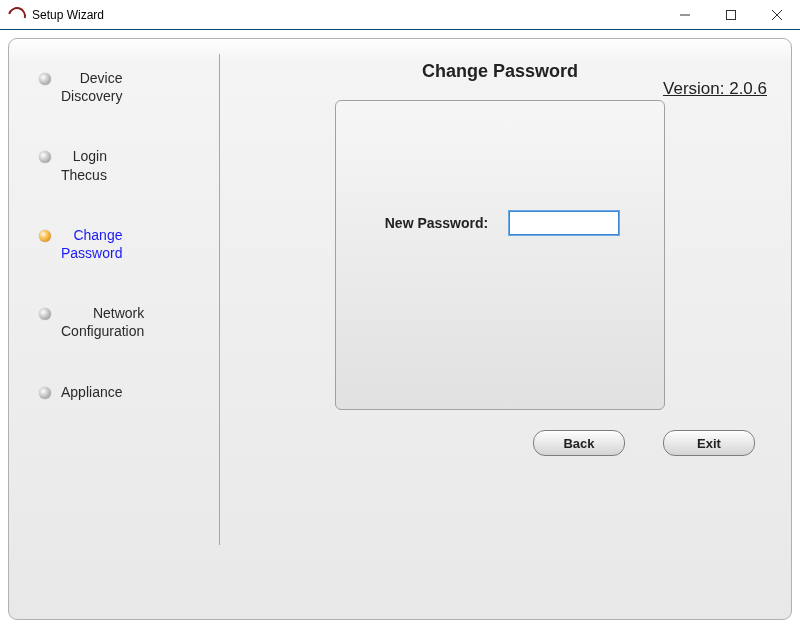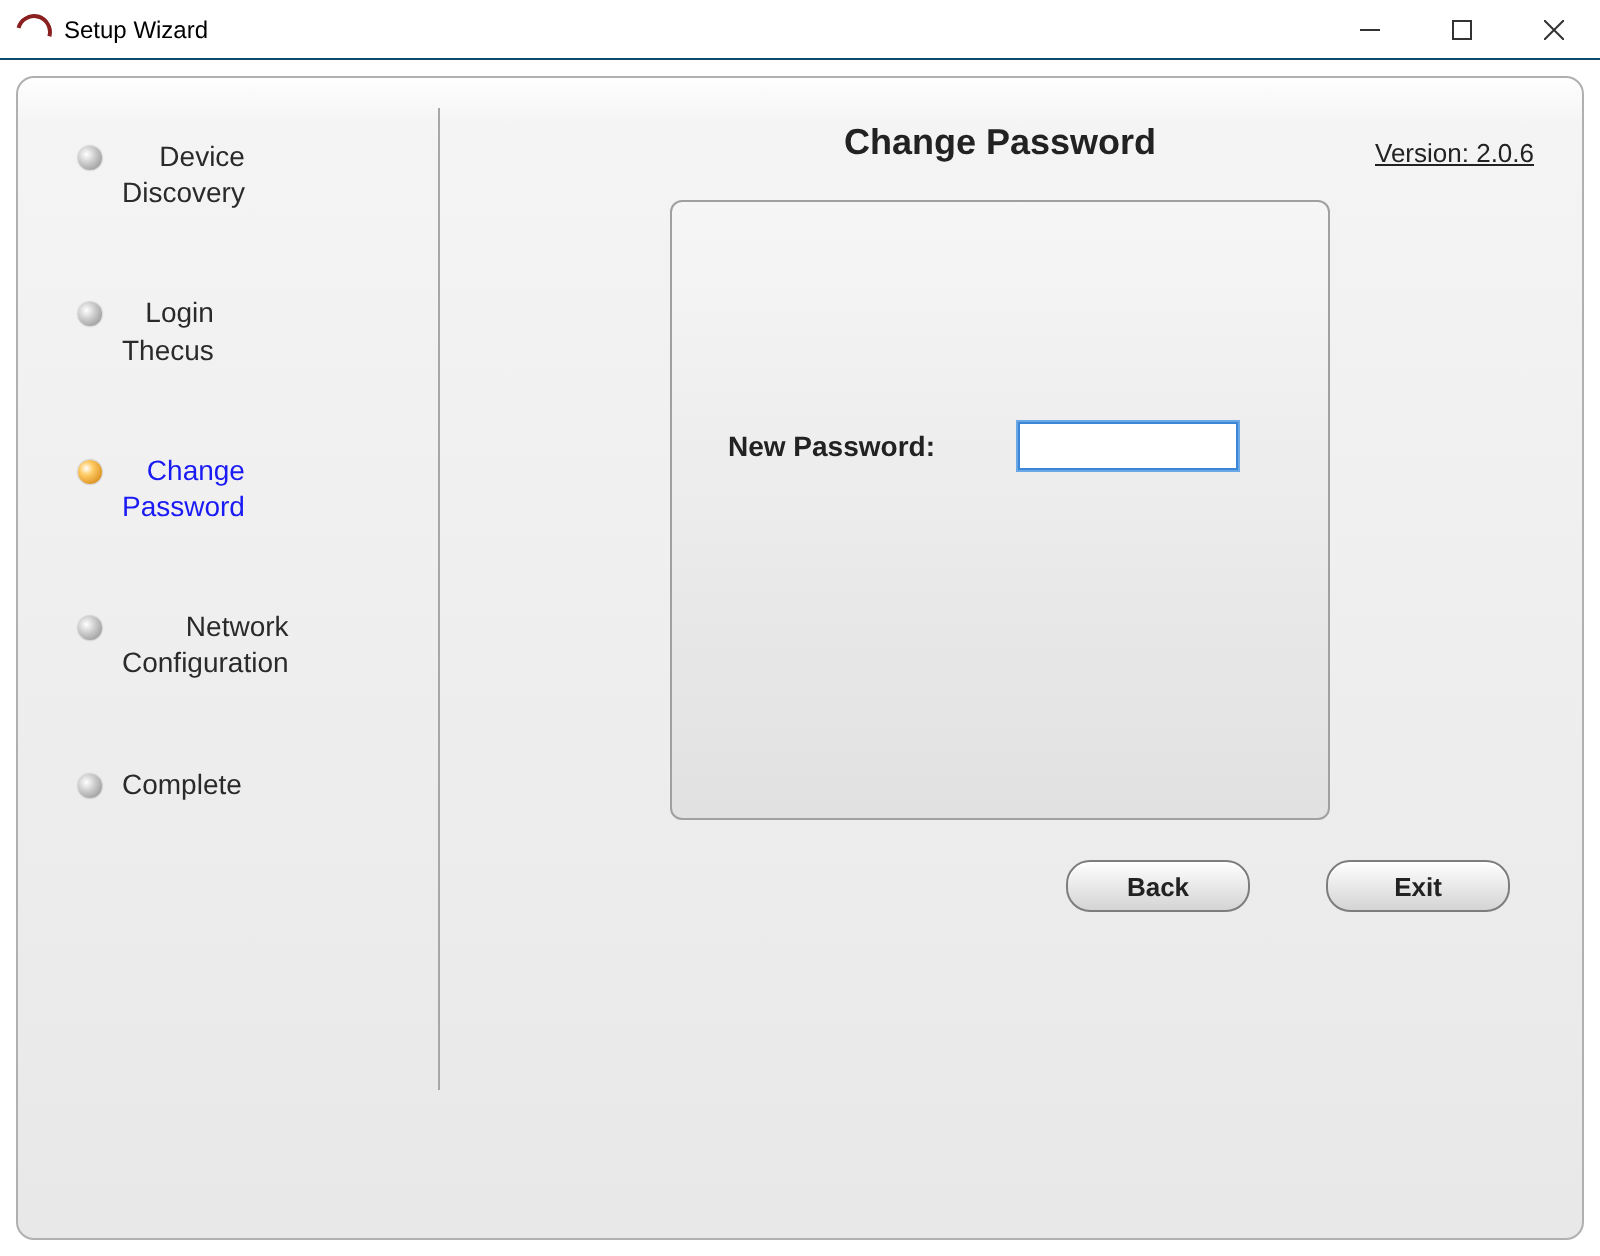--- a/index.html
+++ b/index.html
@@ -191,23 +191,23 @@
   }
   .page-title {
     text-align: center;
     font-size: 18px;
     font-weight: bold;
     color: #222;
     margin-bottom: 18px;
   }
   .version {
     position: absolute;
-    top: 30px;
+    top: 40px;
     right: 24px;
-    font-size: 13px;
+    font-size: 17px;
     color: #222;
     text-decoration: underline;
   }
 
   .panel {
     width: 330px;
     height: 310px;
     margin: 0 auto;
     background: linear-gradient(to bottom, #f6f6f6, #e1e1e1);
     border: 1px solid #a0a0a0;
@@ -217,21 +217,21 @@
   .field-row {
     display: flex;
     align-items: center;
     margin-bottom: 18px;
   }
   .field-label {
     width: 145px;
     font-size: 14px;
     font-weight: bold;
     color: #222;
-    text-align: left;
+    text-align: center;
   }
   .field-input {
     width: 110px;
     height: 24px;
     border: 1px solid #8f8f8f;
     background: #fff;
     font-size: 13px;
     padding: 2px 4px;
   }
   .field-input.focused {
@@ -308,21 +308,21 @@
           <div class="label" style="white-space:pre-line">Change
 Password</div>
         </div>
         <div class="step">
           <div class="bullet"></div>
           <div class="label" style="white-space:pre-line">Network
 Configuration</div>
         </div>
         <div class="step">
           <div class="bullet"></div>
-          <div class="label" style="white-space:pre-line">Complete</div>
+          <div class="label" style="white-space:pre-line">Appliance</div>
         </div>
       </div>
 
       <div class="main">
         <div class="page-title">Change Password</div>
         <div class="version">Version: 2.0.6</div>
 
         <div class="panel">
           <div class="field-row">
             <div class="field-label">New Password:</div>

